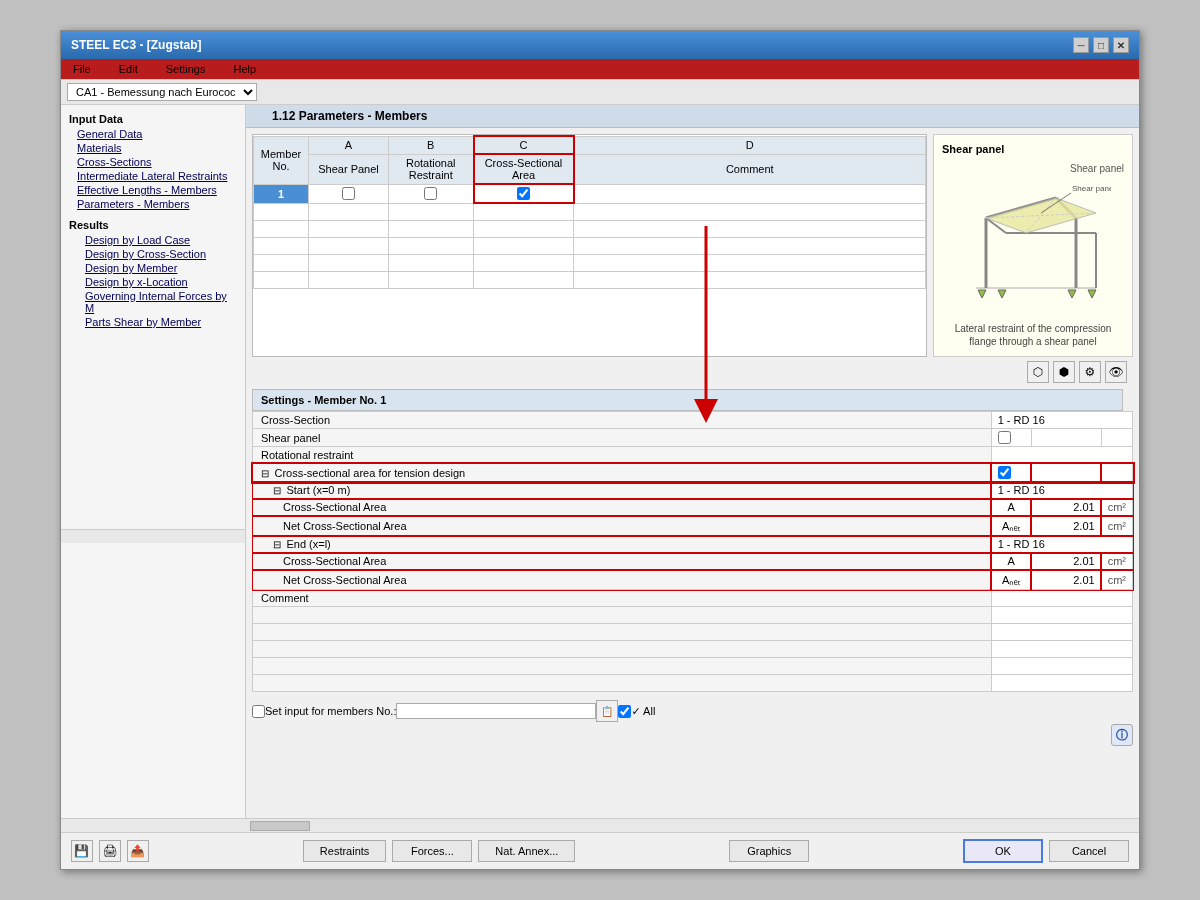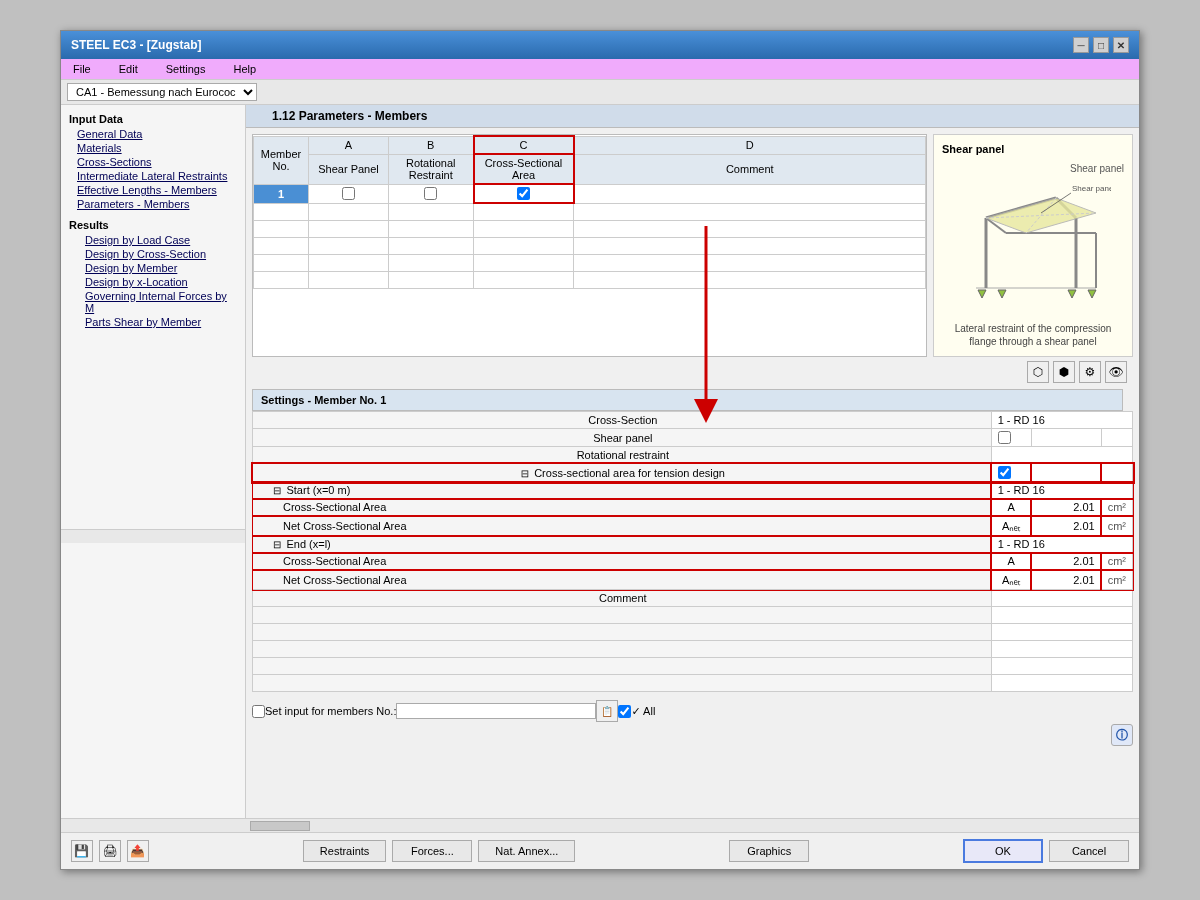--- a/index.html
+++ b/index.html
@@ -4,21 +4,21 @@
   <style>
     * { box-sizing: border-box; margin: 0; padding: 0; }
     body { background: #c0c0c0; font-family: 'Segoe UI', Tahoma, Arial, sans-serif; font-size: 11px; display: flex; justify-content: center; align-items: center; width: 1200px; height: 900px; overflow: hidden; }
 
     .window { width: 1080px; height: 840px; background: #f0f0f0; border: 1px solid #888; box-shadow: 2px 2px 8px rgba(0,0,0,0.4); display: flex; flex-direction: column; }
 
     .title-bar { background: linear-gradient(to bottom, #4a90d9, #2a6aad); color: white; padding: 6px 10px; display: flex; justify-content: space-between; align-items: center; font-size: 12px; font-weight: bold; }
     .title-bar-buttons { display: flex; gap: 4px; }
     .title-bar-btn { width: 16px; height: 16px; background: #d0d0d0; border: 1px solid #999; cursor: pointer; font-size: 10px; display: flex; align-items: center; justify-content: center; color: #333; }
 
-    .menu-bar { background: #f0abfc; border-bottom: 1px solid #ccc; padding: 2px 6px; display: flex; gap: 16px; }
+    .menu-bar { background: #b91c1c; border-bottom: 1px solid #ccc; padding: 2px 6px; display: flex; gap: 16px; }
     .menu-item { padding: 2px 6px; cursor: pointer; font-size: 11px; }
 
     .toolbar-bar { background: #e8e8e8; border-bottom: 1px solid #ccc; padding: 3px 6px; display: flex; align-items: center; gap: 4px; }
     .dropdown-select { font-size: 11px; padding: 1px 4px; border: 1px solid #aaa; background: white; }
 
     .main-area { display: flex; flex: 1; overflow: hidden; }
 
     .sidebar { width: 185px; background: #f5f5f5; border-right: 1px solid #ccc; padding: 6px 0; overflow-y: auto; flex-shrink: 0; }
     .sidebar-section { font-size: 11px; color: #333; }
     .sidebar-header { font-weight: bold; padding: 2px 8px; color: #000; }
@@ -59,21 +59,21 @@
 
     .member-col { width: 55px; }
     .shear-col { width: 80px; }
     .rot-col { width: 85px; }
     .cross-col { width: 100px; }
 
     .settings-container { margin: 0 6px 4px 6px; flex-shrink: 0; }
 
     .settings-detail-table { width: 100%; border-collapse: collapse; font-size: 11px; }
     .settings-detail-table td { border: 1px solid #ccc; padding: 2px 6px; background: white; }
-    .settings-detail-table td.lbl { background: #f5f5f5; padding-left: 8px; text-align: center; }
+    .settings-detail-table td.lbl { background: #f5f5f5; padding-left: 8px; }
     .settings-detail-table td.lbl-indent { background: #f5f5f5; padding-left: 20px; }
     .settings-detail-table td.lbl-indent2 { background: #f5f5f5; padding-left: 30px; }
     .settings-detail-table td.val { text-align: right; width: 70px; }
     .settings-detail-table td.unit { width: 30px; text-align: left; color: #555; }
     .settings-detail-table td.sym { width: 40px; text-align: center; }
 
     .scrollbar-h { height: 14px; background: #e8e8e8; border-top: 1px solid #ccc; width: 100%; }
 
     .collapse-icon { font-size: 10px; margin-right: 2px; }
   </style>

